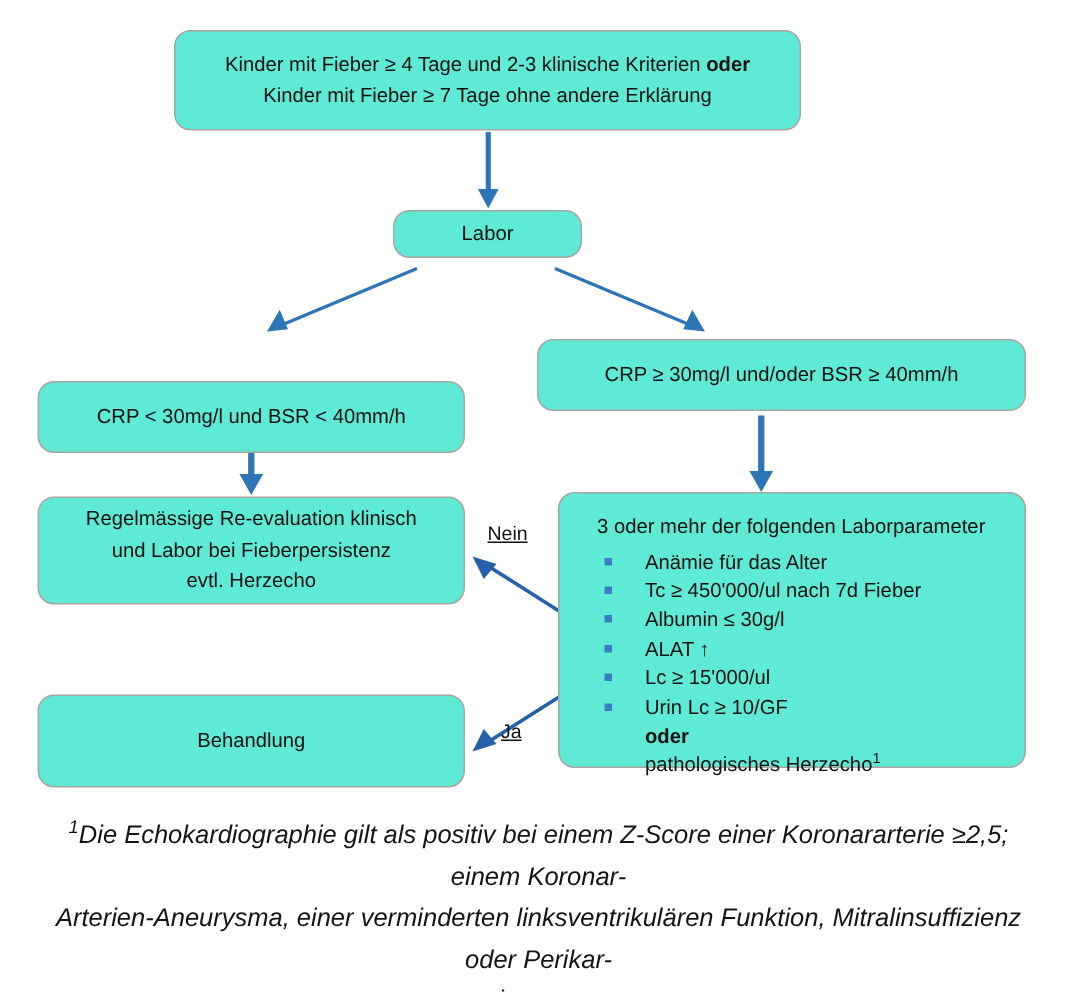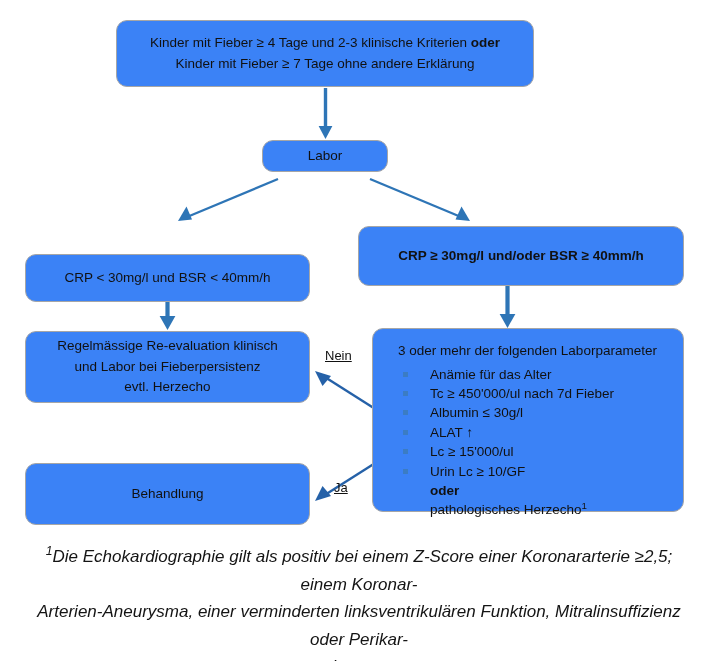--- a/index.html
+++ b/index.html
@@ -20,36 +20,36 @@
   #flow-root {
     position: absolute;
     inset: 0;
   }
   
   .node {
     position: absolute;
     box-sizing: border-box;
     border: 1.4px solid #a6a6a6;
     border-radius: 11px;
-    background: #3b82f6;
+    background: #5eead4;
     display: flex;
     align-items: center;
     justify-content: center;
     text-align: center;
     font-size: 13.5px;
     line-height: 1.52;
     color: #111111;
   }
   .node .line { display: block; white-space: nowrap; }
   .node b { font-weight: bold; }
 
   #node-inclusion { left: 116px; top: 20px;  width: 418px; height: 67px; }
   #node-labor     { left: 262px; top: 140px; width: 126px; height: 32px; }
   #node-crp-low   { left: 25px;  top: 226px; width: 285px; height: 48px; margin-top: 28px; }
-  #node-crp-high  { left: 358px; top: 226px; width: 326px; height: 60px; font-weight: bold; }
+  #node-crp-high  { left: 358px; top: 226px; width: 326px; height: 48px; }
   #node-reeval    { left: 25px;  top: 331px; width: 285px; height: 72px; }
   #node-treatment { left: 25px;  top: 463px; width: 285px; height: 62px; }
 
   
   #node-criteria {
     left: 372px; top: 328px; width: 312px; height: 184px;
     display: block;
     text-align: left;
     padding: 10px 8px 8px 12px;
   }

